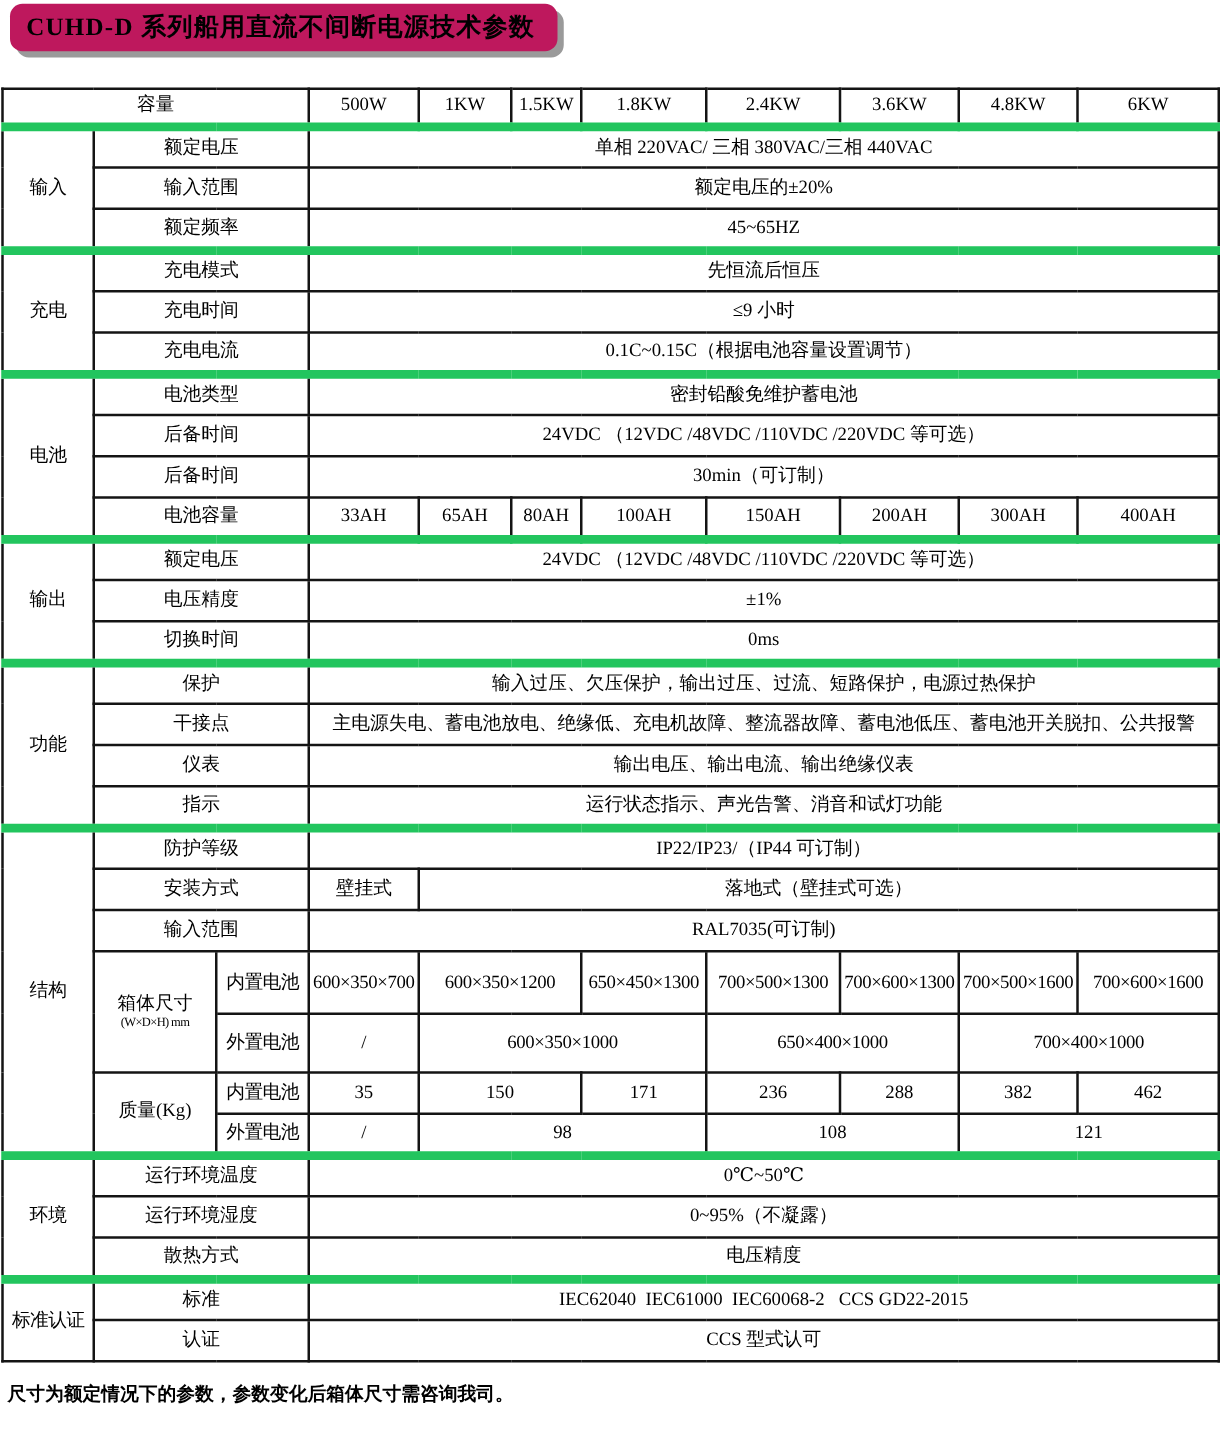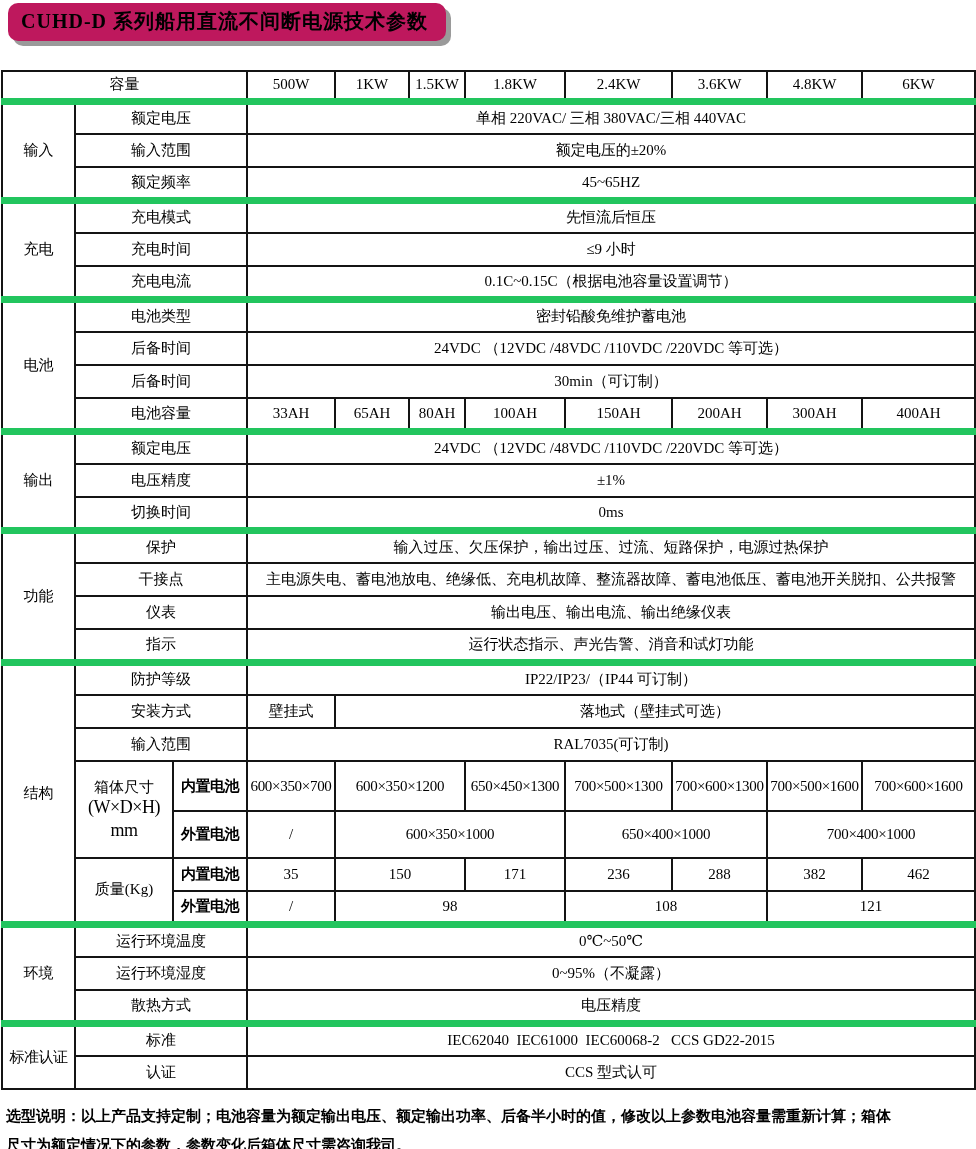--- a/index.html
+++ b/index.html
@@ -33,22 +33,22 @@
   }
   tr.gsep td{border-top:7px solid #22c55e;}
   tr{height:33px;}
   tr.r-head{height:30px;}
   tr.r-dim1{height:50px;}
   tr.r-dim2{height:47px;}
   td.cat{font-size:16px;}
   td.cat-sm{font-size:14px;letter-spacing:-0.5px;padding:0 1px;}
   td.dims{font-size:12.5px;letter-spacing:-0.3px;padding:0 1px;margin-left:17px;}
   td.dim-label{font-size:14px;padding:0 1px;}
-  td.dim-label .l2{display:block;font-size:18px;letter-spacing:-0.5px;}
-  td.sub{font-size:14px;letter-spacing:-0.5px;padding:0 1px;font-weight:bold;}
+  td.dim-label .l2{display:block;font-size:10px;letter-spacing:-0.5px;}
+  td.sub{font-size:14px;letter-spacing:-0.5px;padding:0 1px;}
   td.pre{white-space:pre-wrap;}
   
   .footer-note{
     margin:12px 6px 0 6px;
     font-weight:bold;font-size:15px;line-height:29px;
   }
   .footer-note div{margin-bottom:0;}
 </style>
 </head>
 <body>
@@ -244,15 +244,14 @@
     <td colspan="8" class="pre">IEC62040  IEC61000  IEC60068-2   CCS GD22-2015</td>
   </tr>
   <tr>
     <td colspan="2">认证</td>
     <td colspan="8">CCS 型式认可</td>
   </tr>
 </tbody>
   </table>
 
 <div class="footer-note">
-  <div>选型说明：以上产品支持定制；电池容量为额定输出电压、额定输出功率、后备半小时的值，修改以上参数电池容量需重新计算；箱体</div>
   <div>尺寸为额定情况下的参数，参数变化后箱体尺寸需咨询我司。</div>
 </div>
 
 </body></html>

